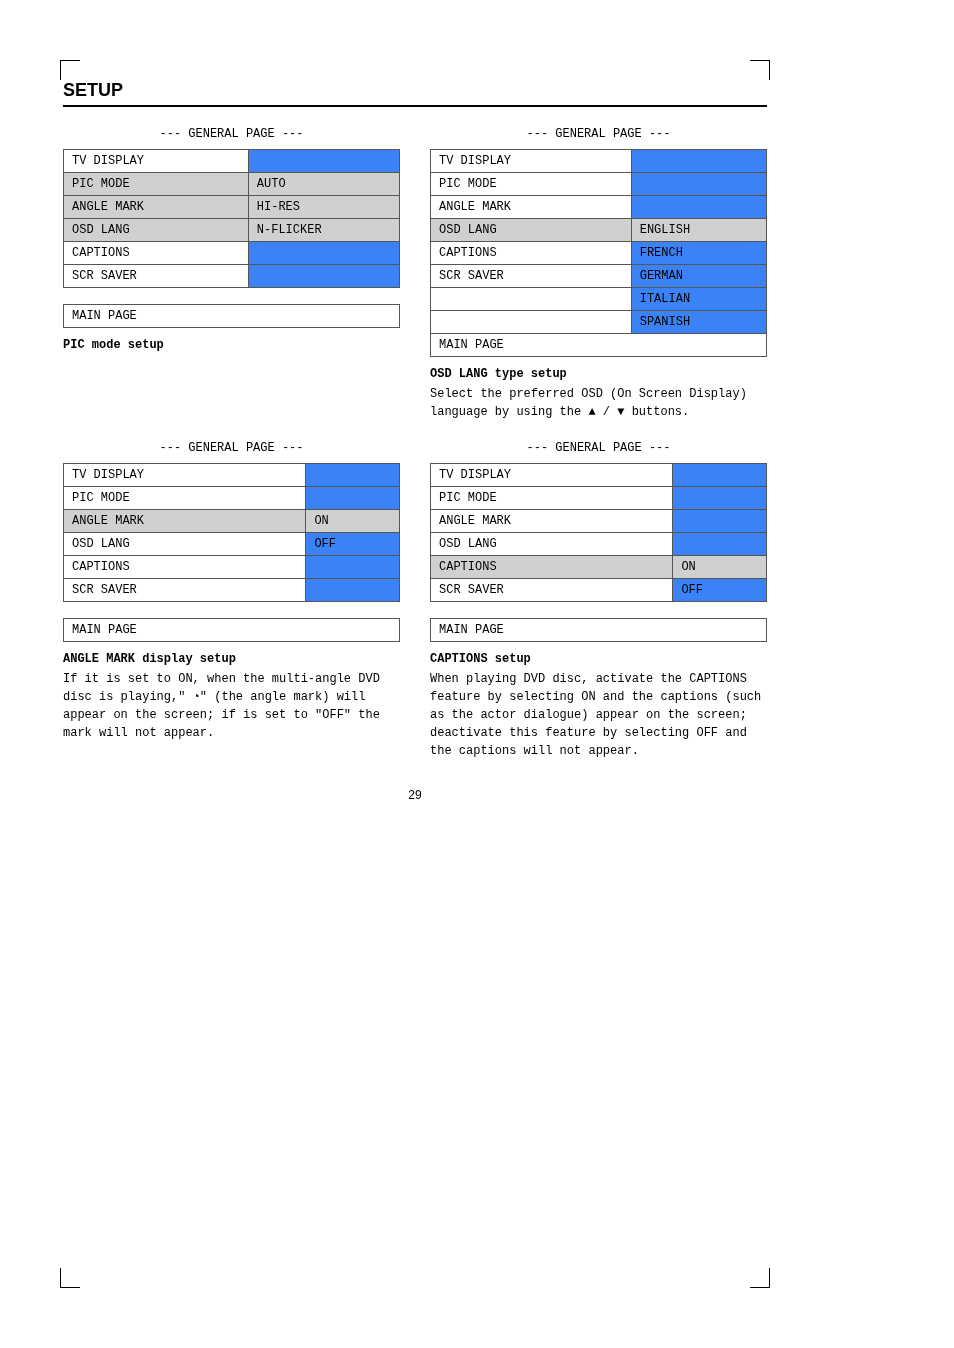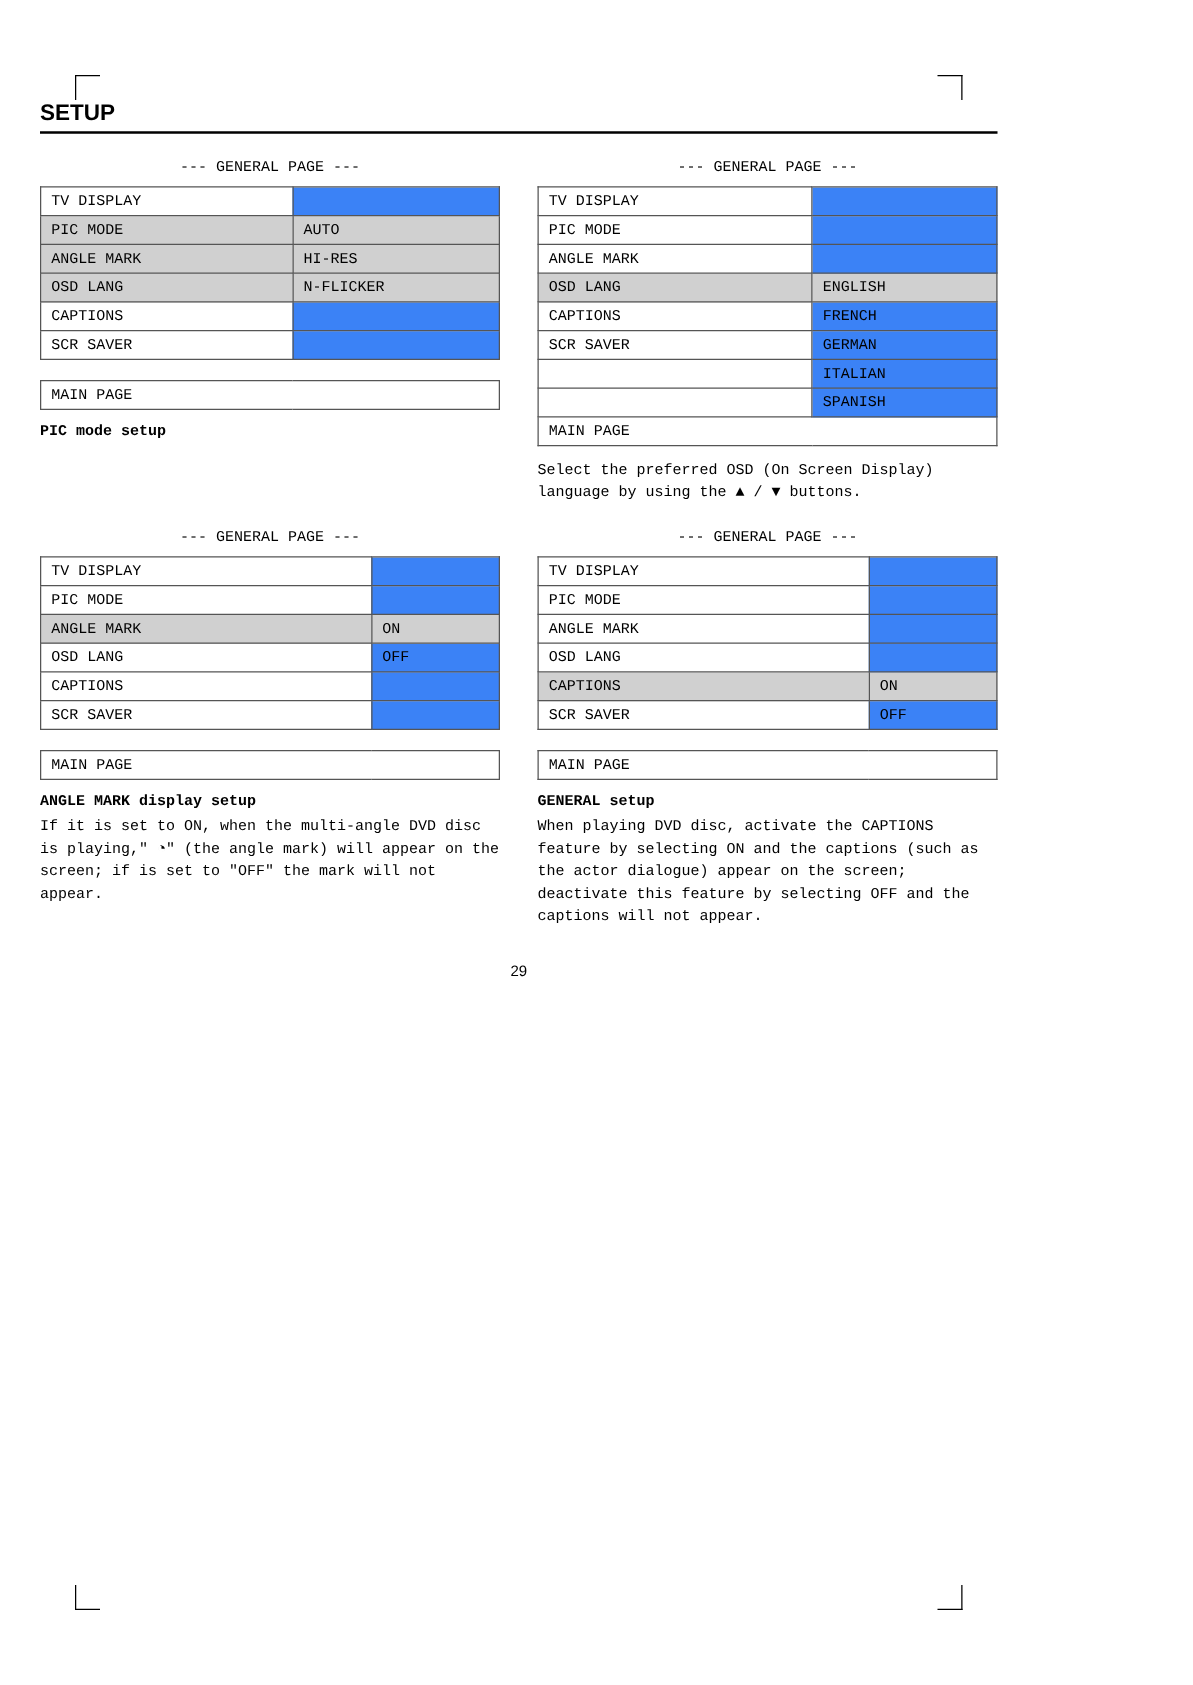--- a/index.html
+++ b/index.html
@@ -9,21 +9,21 @@
       background: #fff;
       font-family: Arial, Helvetica, sans-serif;
       font-size: 13px;
       color: #000;
       position: relative;
     }
 
     .page-wrapper {
       width: 830px;
       min-height: 1348px;
-      padding: 40px 32px;
+      padding: 40px 63px;
       position: relative;
     }
 
     
     .corner-mark {
       position: absolute;
       width: 20px;
       height: 20px;
       border-color: #000;
       border-style: solid;
@@ -225,20 +225,21 @@
           <td class="menu-item"></td>
           <td class="menu-value">SPANISH</td>
         </tr>
         <tr class="main-page-row">
           <td colspan="2" class="menu-item">MAIN PAGE</td>
         </tr>
       </tbody>
         </table>
 
       <div class="desc-section">
+        <div class="desc-title">OSD LANG type setup</div>
         <div class="desc-text">
           Select the preferred OSD (On Screen Display) language by using the ▲ / ▼ buttons.
         </div>
       </div>
     </div>
 
   </div>
 
   <div class="bottom-columns">
 
@@ -324,21 +325,21 @@
         <tr class="spacer-row">
               <td colspan="2"></td>
             </tr>
         <tr class="main-page-row">
           <td colspan="2" class="menu-item">MAIN PAGE</td>
         </tr>
       </tbody>
         </table>
 
       <div class="desc-section">
-        <div class="desc-title">GENERAL setup</div>
+        <div class="desc-title">CAPTIONS setup</div>
         <div class="desc-text">
           When playing DVD disc, activate the CAPTIONS feature by selecting ON and the captions (such as the actor dialogue) appear on the screen; deactivate this feature by selecting OFF and the captions will not appear.
         </div>
       </div>
     </div>
 
   </div>
 
   <div class="page-number">29</div>
 

